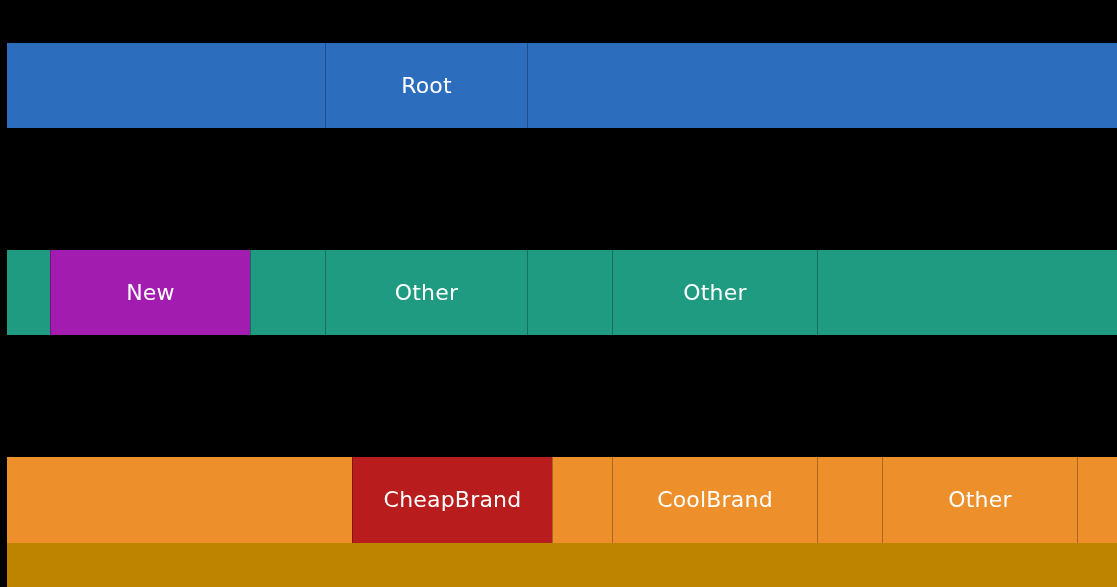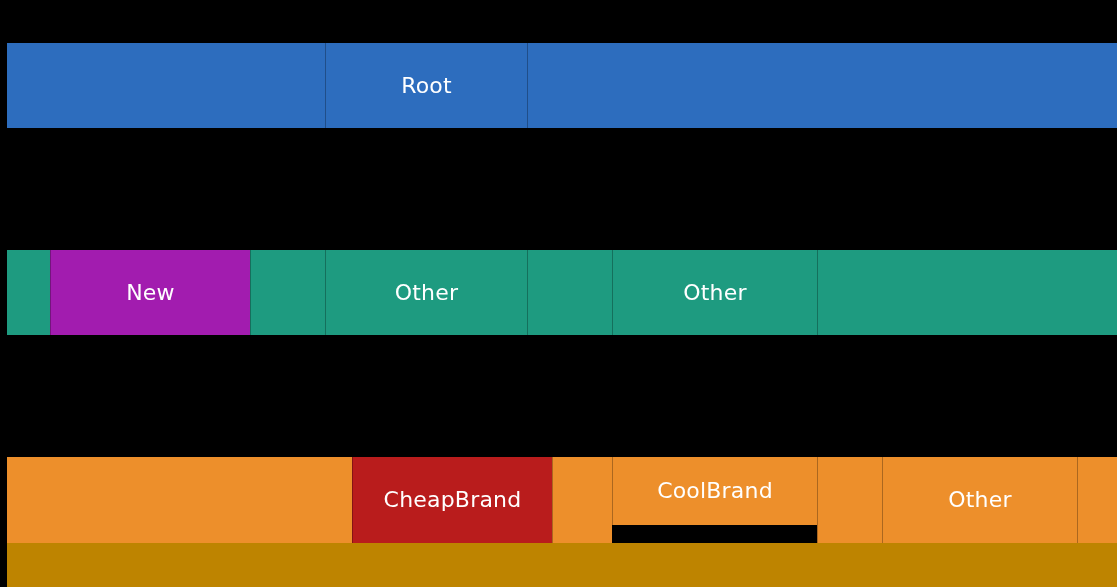--- a/index.html
+++ b/index.html
@@ -74,21 +74,21 @@
           <span class="label">Other</span>
         </div>
         <div class="node teal sep-l nolabel" style="left: 810px; width: 307px; top: 0px; height: 85px; background: rgb(30, 155, 128);"></div>
       </div>
       <div class="level" style="top: 457px; height: 86px;">
         <div class="node orange nolabel" style="left: 0px; width: 345px; top: 0px; height: 86px; background: rgb(237, 143, 43);"></div>
         <div class="node orange sep-l" style="left: 345px; width: 200px; top: 0px; height: 86px; background: #b91c1c;">
           <span class="label">CheapBrand</span>
         </div>
         <div class="node orange sep-l nolabel" style="left: 545px; width: 60px; top: 0px; height: 86px; background: rgb(237, 143, 43);"></div>
-        <div class="node orange sep-l" style="left: 605px; width: 205px; top: 0px; height: 68px; background: rgb(237, 143, 43);">
+        <div class="node orange sep-l" style="left: 605px; width: 205px; top: 0px; height: 86px; background: rgb(237, 143, 43);">
           <span class="label">CoolBrand</span>
         </div>
         <div class="node orange sep-l nolabel" style="left: 810px; width: 65px; top: 0px; height: 86px; background: rgb(237, 143, 43);"></div>
         <div class="node orange sep-l" style="left: 875px; width: 195px; top: 0px; height: 86px; background: rgb(237, 143, 43);">
           <span class="label">Other</span>
         </div>
         <div class="node orange sep-l nolabel" style="left: 1070px; width: 47px; top: 0px; height: 86px; background: rgb(237, 143, 43);"></div>
       </div>
       <div class="level" style="top: 543px; height: 44px;">
         <div class="node gold nolabel" style="left: 0px; width: 1117px; top: 0px; height: 44px; background: rgb(190, 132, 0);"></div>

